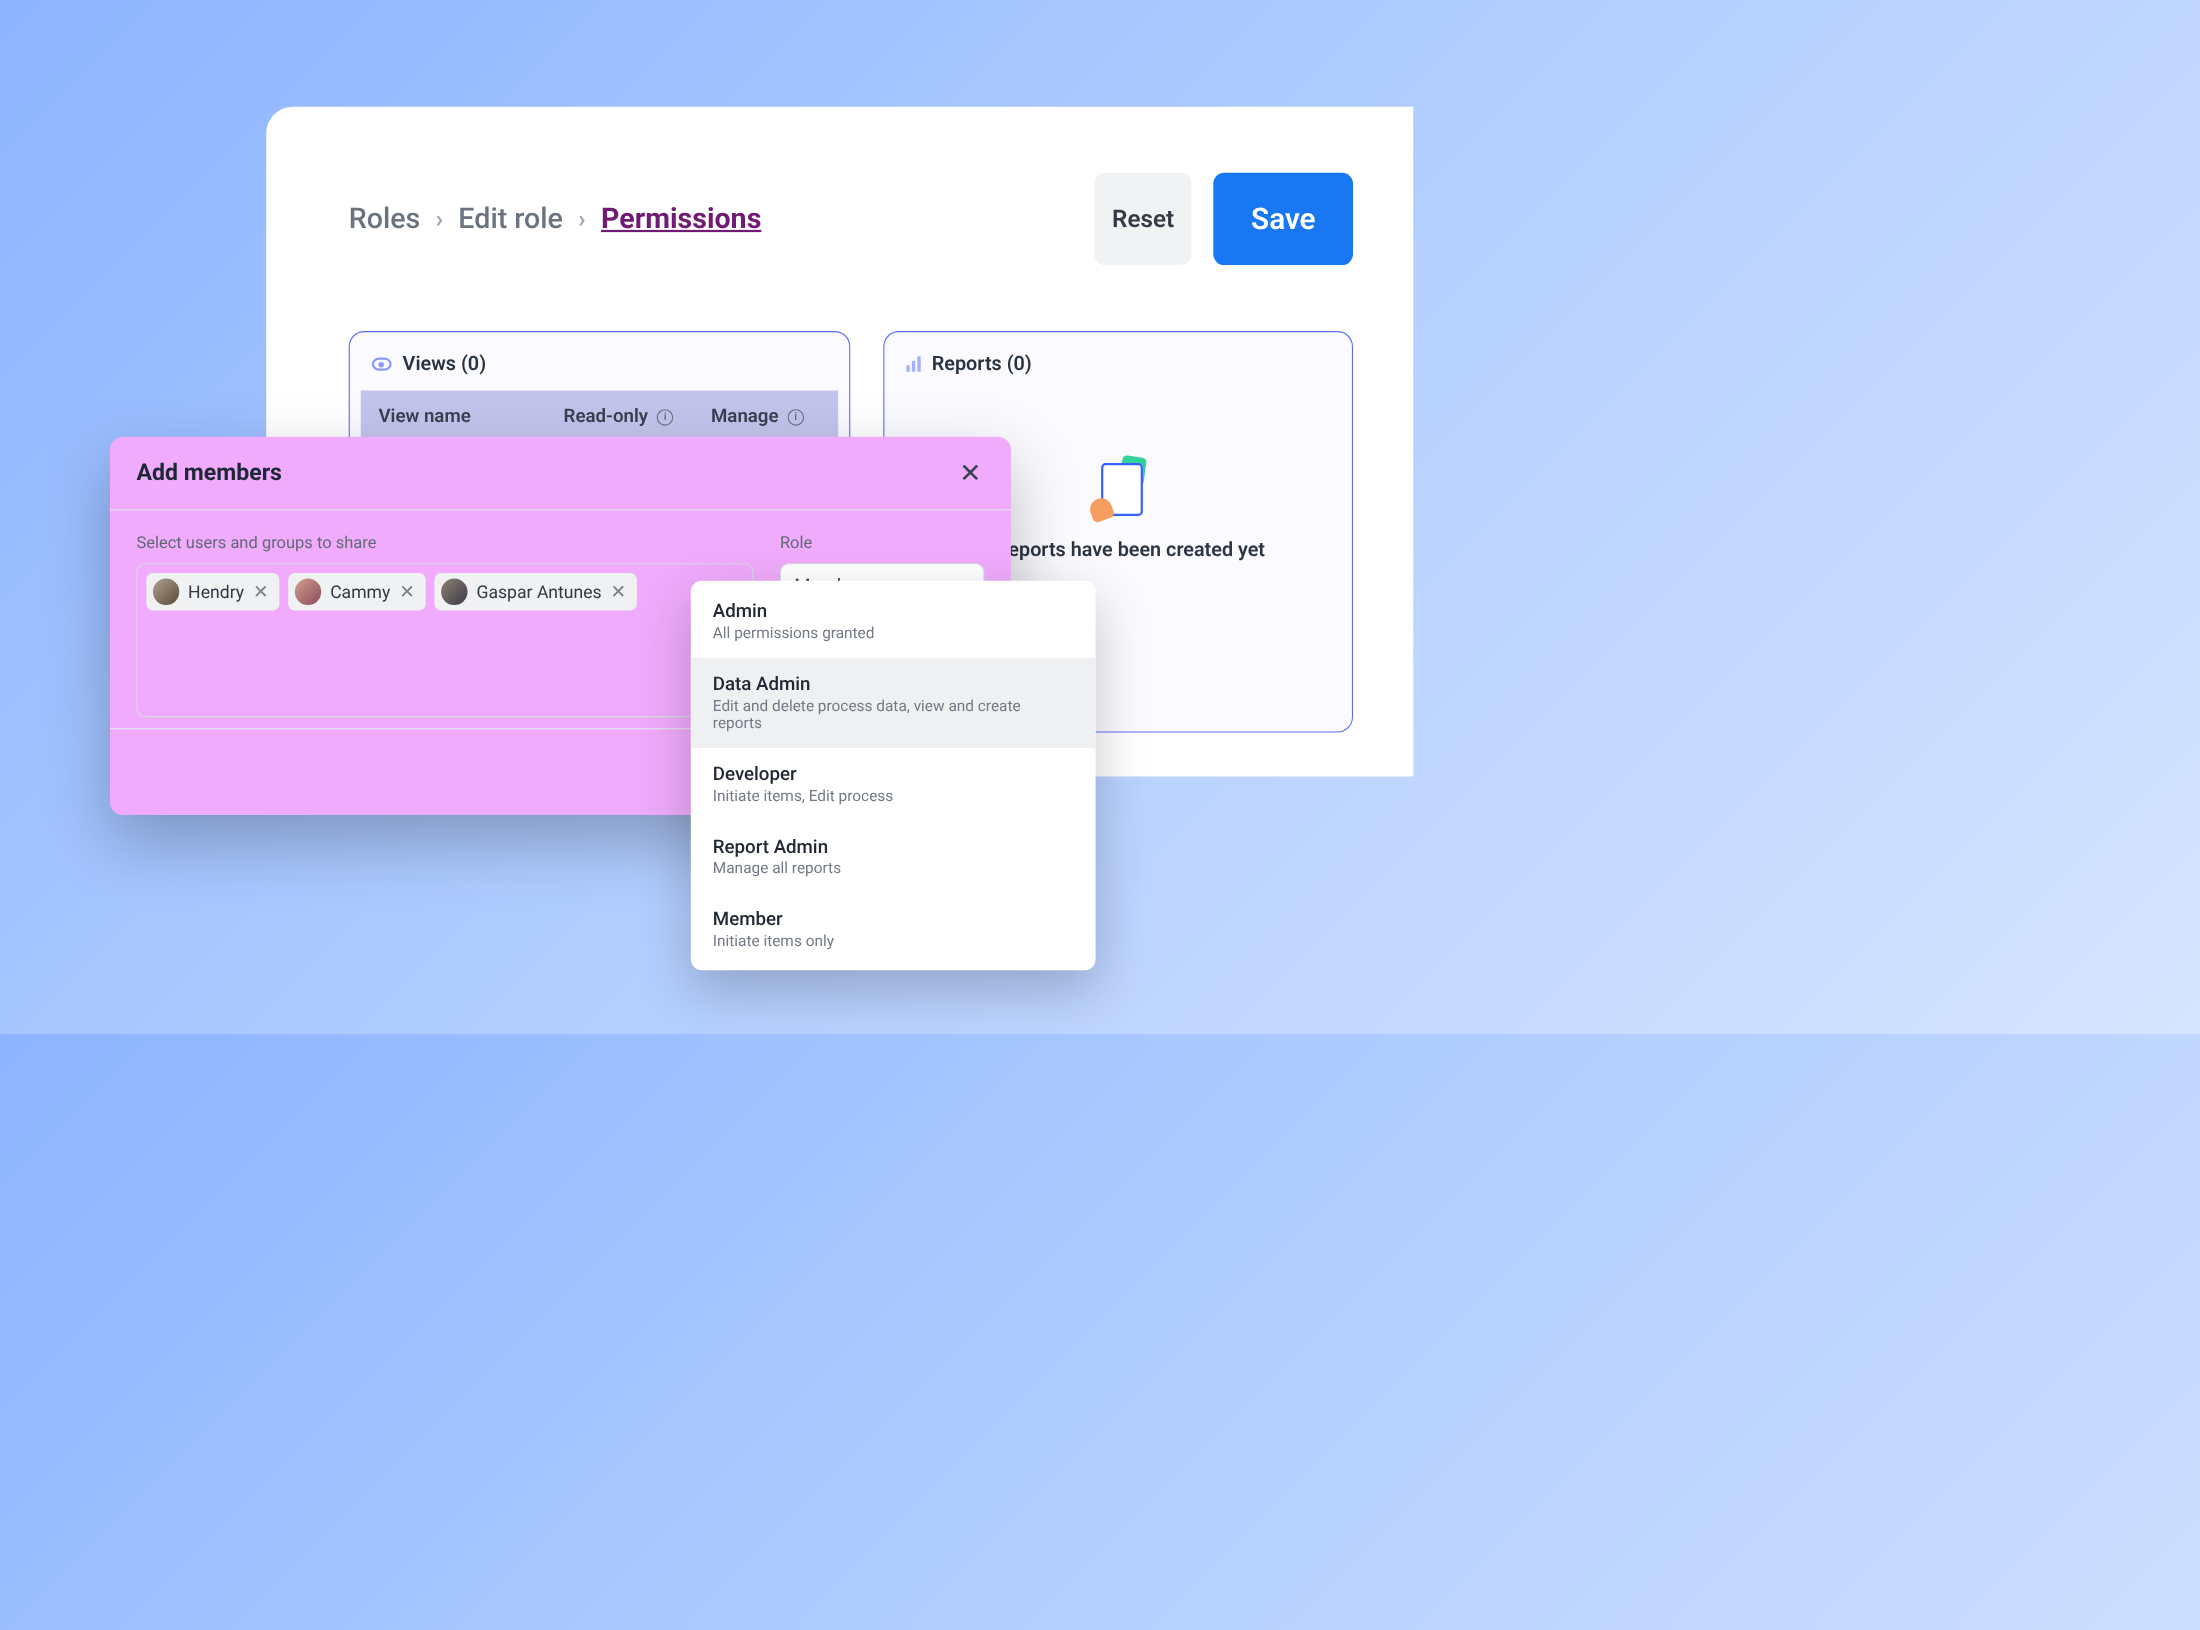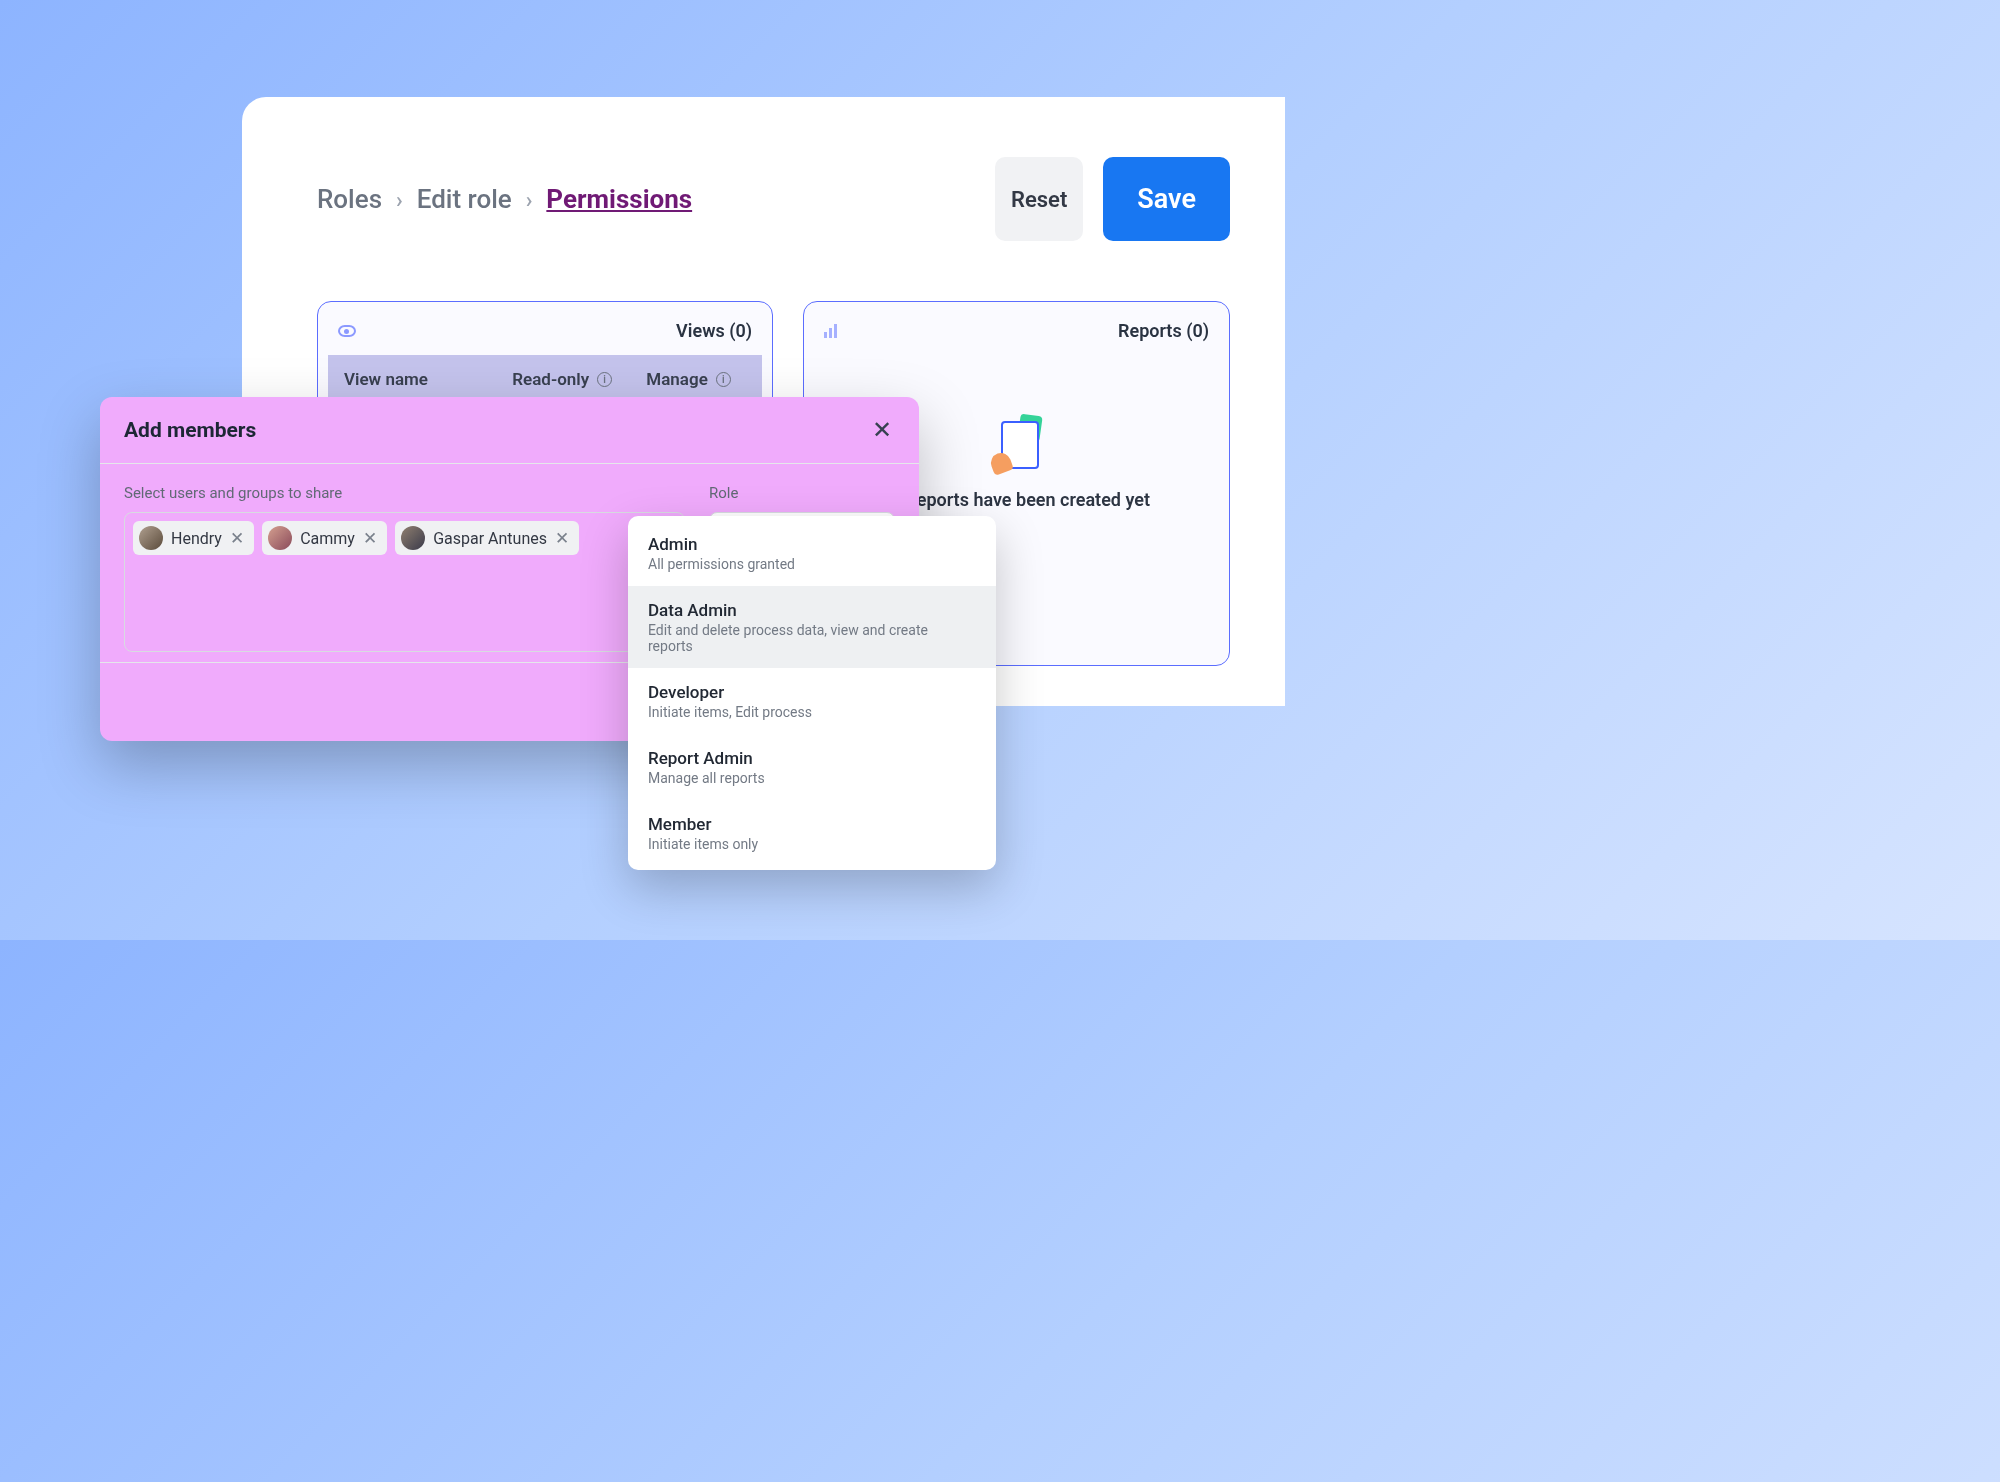--- a/index.html
+++ b/index.html
@@ -87,21 +87,20 @@
       min-height: 365px;
     }
     .panel-header {
       display: flex;
       align-items: center;
       gap: 10px;
       padding: 18px 20px 14px 20px;
       font-size: 18px;
       font-weight: 600;
       color: #2a3342;
-      justify-content: space-between;
     }
     .eye-icon {
       width: 18px;
       height: 12px;
       border: 2px solid #8b99ff;
       border-radius: 60% / 80%;
       position: relative;
     }
     .eye-icon::after {
       content: "";
@@ -308,21 +307,21 @@
     }
     .send-btn {
       width: 22px;
       height: 46px;
       background: #1877f2;
       border-radius: 0 8px 8px 0;
     }
     
     .dropdown {
       position: absolute;
-      top: 516px;
+      top: 528px;
       left: 628px;
       width: 368px;
       background: #fff;
       border-radius: 10px;
       box-shadow: 0 18px 48px rgba(0,0,0,0.22);
       z-index: 20;
       overflow: hidden;
       padding: 4px 0;
     }
     .dd-item {

